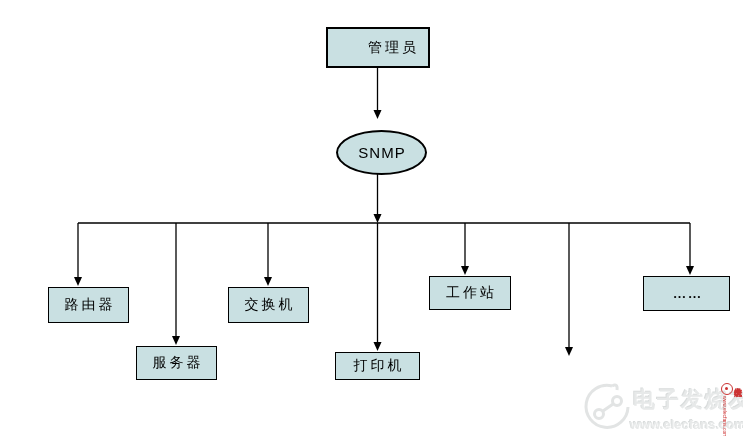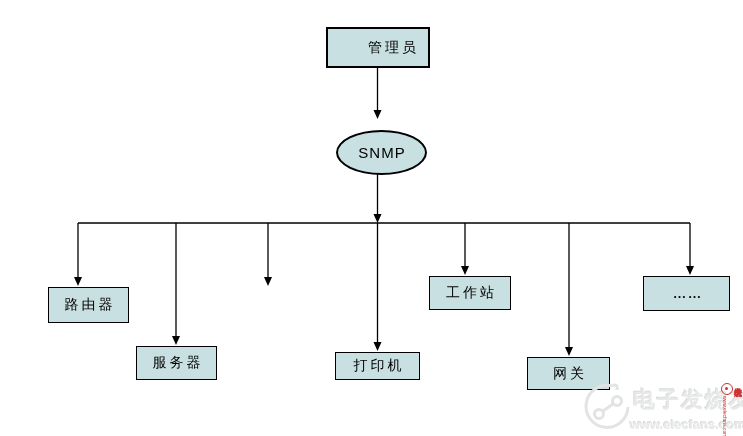--- a/index.html
+++ b/index.html
@@ -90,26 +90,26 @@
   </svg>
 
   <div class="nbox root" style="left:326px;top:27px;width:104px;height:41px;">管理员</div>
 
   <div class="nbox ellipse" style="left:336px;top:130px;width:91px;height:45px;">SNMP</div>
 
   <div class="nbox" style="left:136px;top:346px;width:81px;height:34px;">服务器</div>
 
   <div class="nbox" style="left:48px;top:287px;width:81px;height:36px;">路由器</div>
 
+  <div class="nbox" style="left:228px;top:287px;width:81px;height:36px;">交换机</div>
 
   <div class="nbox" style="left:335px;top:352px;width:85px;height:28px;">打印机</div>
 
   <div class="nbox" style="left:429px;top:276px;width:82px;height:34px;">工作站</div>
 
-  <div class="nbox" style="left:527px;top:357px;width:83px;height:33px;">网关</div>
 
   <div class="nbox dots" style="left:643px;top:276px;width:87px;height:35px;">……</div>
 
   <svg class="wm-logo" width="54" height="54" viewBox="0 0 54 54" xmlns="http://www.w3.org/2000/svg">
     <g stroke="#e2e4e4" fill="none" stroke-width="3">
       <path d="M29 5 A 21 21 0 1 0 45 26"></path>
       <circle cx="16" cy="33" r="4.5"></circle>
       <circle cx="34" cy="20" r="4.5"></circle>
       <line x1="20" y1="30" x2="30" y2="23"></line>
       <path d="M29 5 q 6 -3 5 4"></path>

